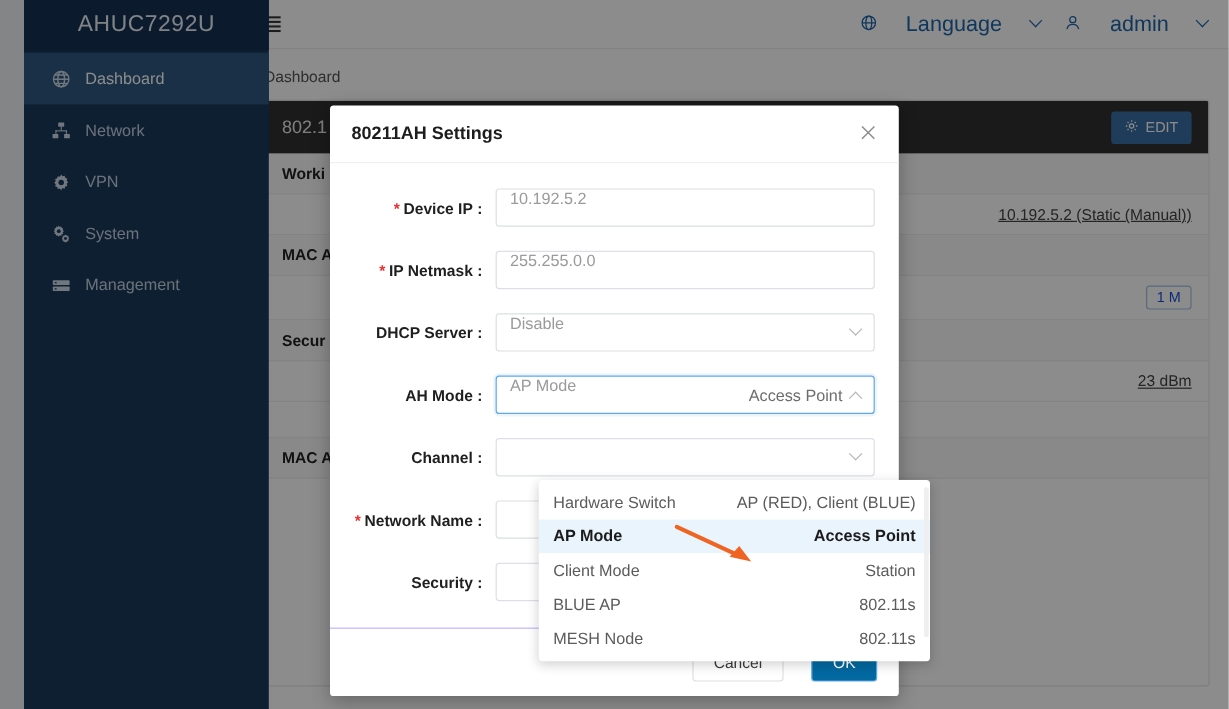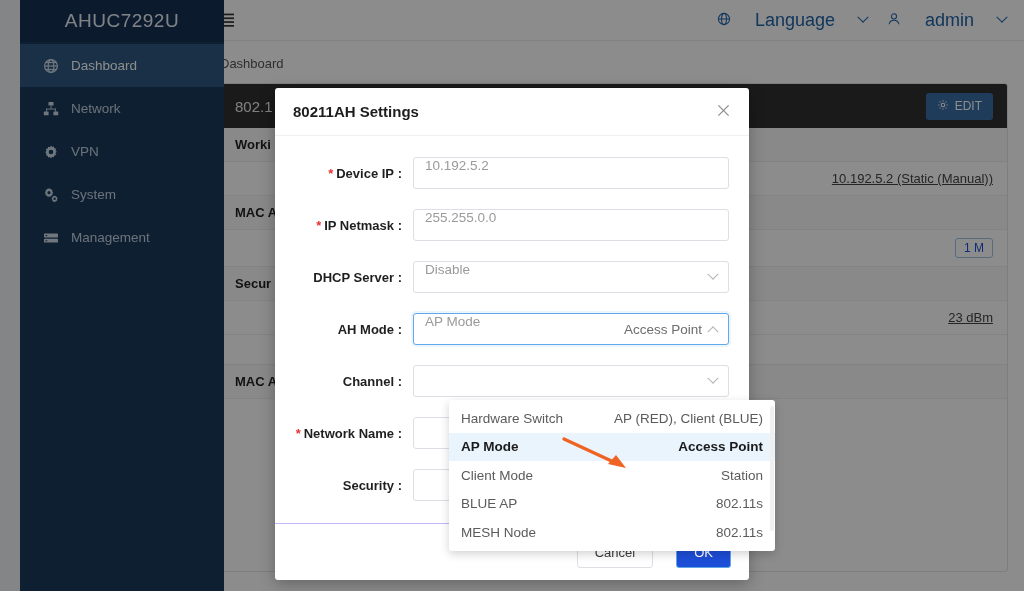--- a/index.html
+++ b/index.html
@@ -238,21 +238,21 @@
     border-top: 1px solid #c4b5fd;
     display: flex; align-items: center; justify-content: flex-end;
     padding-right: 18px; gap: 23px;
   }
   .btn {
     font-size: 13px;
     border-radius: 3px;
     padding: 7px 17px;
   }
   .btn.cancel { border: 1px solid #dcdfe3; background: #fff; color: #3b3b3b; }
-  .btn.ok { background: #1d4ed8; color: #fff; border: 1px solid #5ea8e8; }
+  .btn.ok { background: #0369a1; color: #fff; border: 1px solid #5ea8e8; }
 
   
   .anno {
     position: absolute;
     left: 285px; top: 298px;
     width: 80px; height: 42px;
     z-index: 9;
     pointer-events: none;
   }
 </style>

